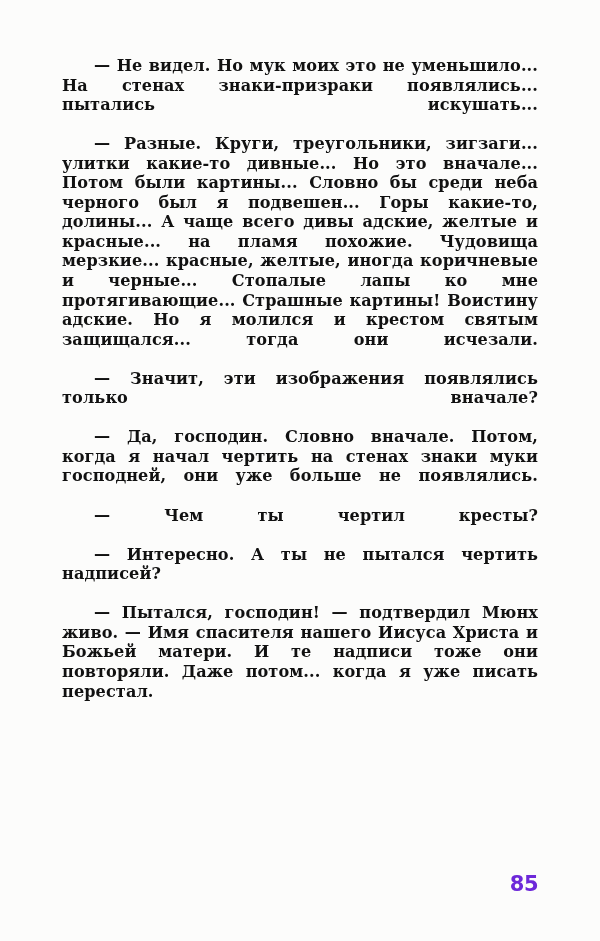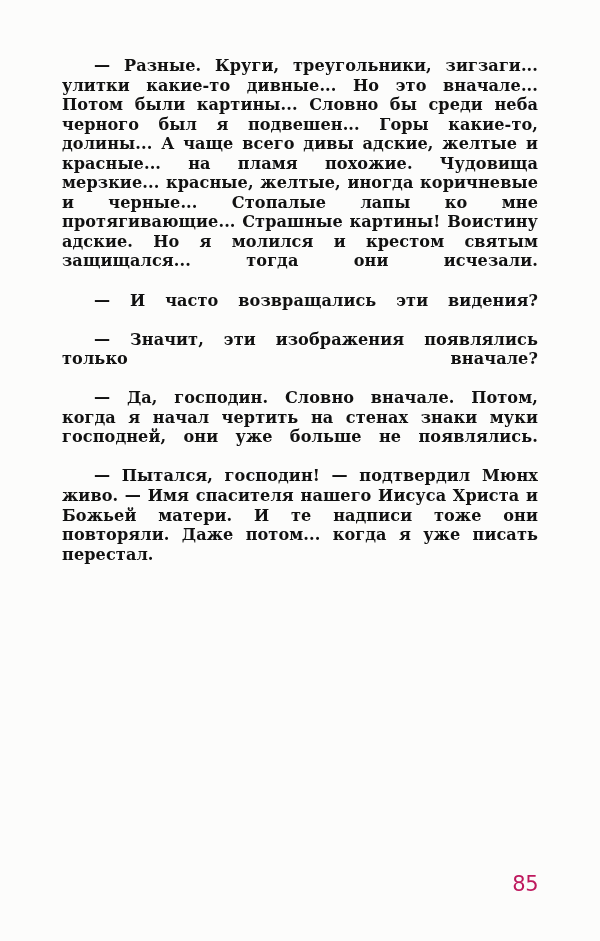--- a/index.html
+++ b/index.html
@@ -59,34 +59,36 @@
   }
 
   #page-number {
     position: absolute;
     left: 0;
     top: 872px;
     width: 538px;
     text-align: right;
     font-family: "DejaVu Sans", "Liberation Sans", sans-serif;
     font-size: 21px;
-    font-weight: 400;
-    color: #be185d;
+    font-weight: 700;
+    color: #6d28d9;
     letter-spacing: -0.5px;
   }
 </style>
 </head>
 <body>
 
 <div id="page">
 
   <div id="text-block">
+    <p class="para">— Не видел. Но мук моих это не уменьшило... На стенах знаки-призраки появлялись... пытались искушать...</p>
     <p class="para">— Разные. Круги, треугольники, зигзаги... улитки какие-то дивные... Но это вначале... Потом были картины... Словно бы среди неба черного был я подвешен... Горы какие-то, долины... А чаще всего дивы адские, желтые и красные... на пламя похожие. Чудовища мерзкие... красные, желтые, иногда коричневые и черные... Стопалые лапы ко мне протягивающие... Страшные картины! Воистину адские. Но я молился и крестом святым защищался... тогда они исчезали.</p>
-    <p class="para">— И часто возвращались эти видения?</p>
     <p class="para">— Значит, эти изображения появлялись только вначале?</p>
     <p class="para">— Да, господин. Словно вначале. Потом, когда я начал чертить на стенах знаки муки господней, они уже больше не появлялись.</p>
+    <p class="para">— Чем ты чертил кресты?</p>
+    <p class="para">— Интересно. А ты не пытался чертить надписей?</p>
     <p class="para">— Пытался, господин! — подтвердил Мюнх живо. — Имя спасителя нашего Иисуса Христа и Божьей матери. И те надписи тоже они повторяли. Даже потом... когда я уже писать перестал.</p>
 
   </div>
 
   <div id="page-number">85</div>
 
 </div>
 
 </body></html>

